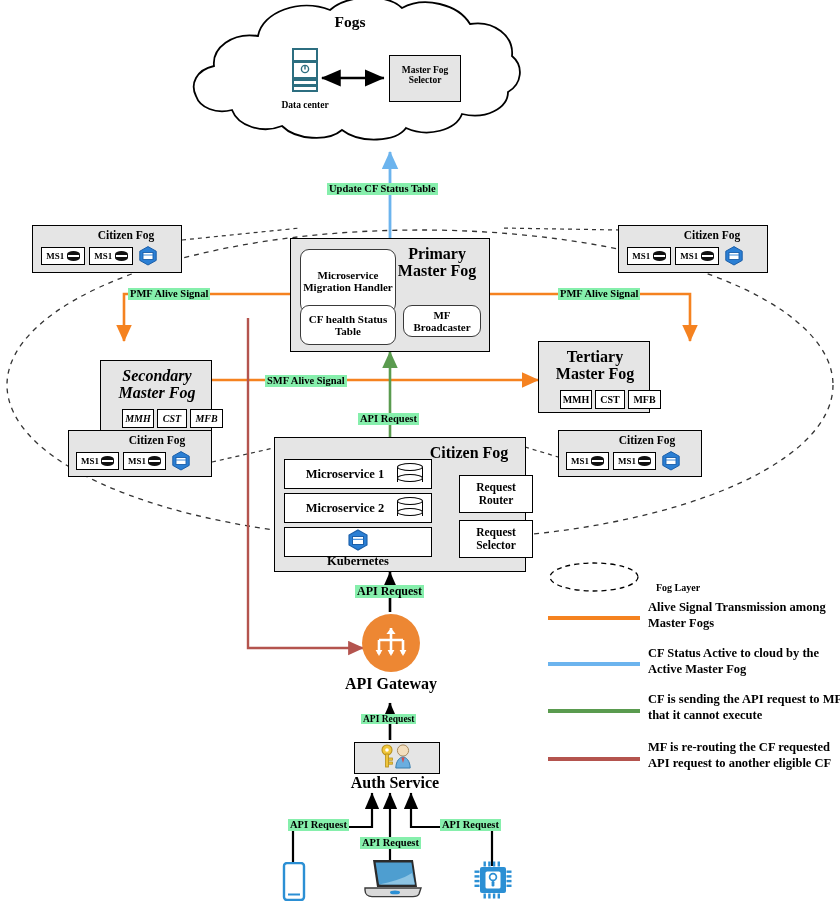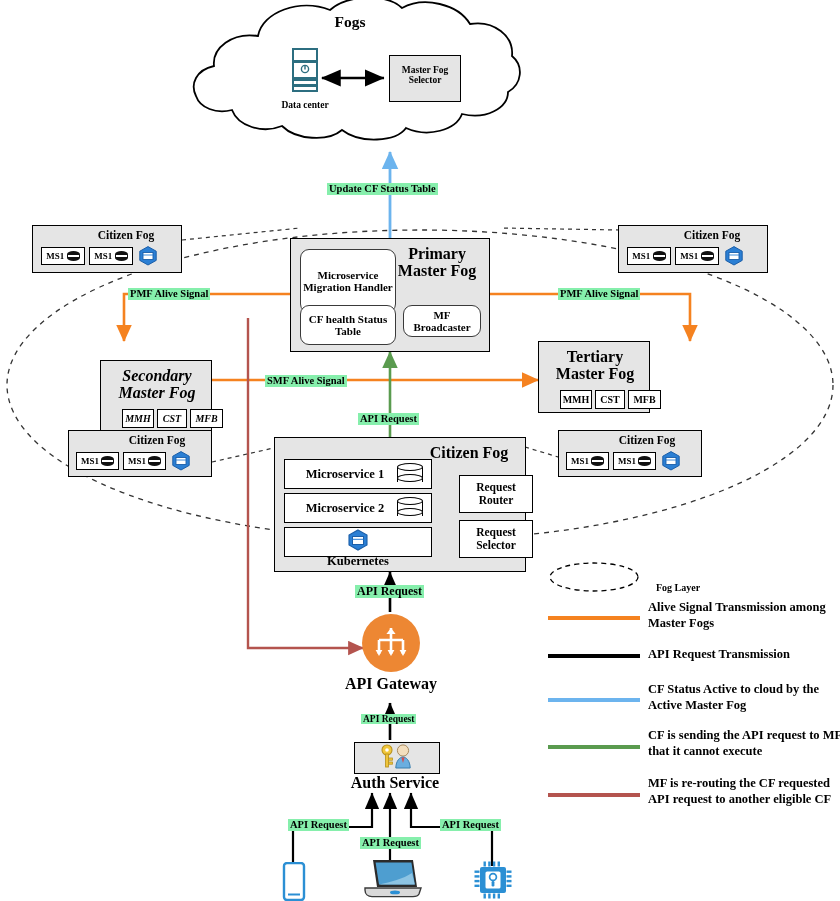--- a/index.html
+++ b/index.html
@@ -505,24 +505,20 @@
         <ellipse cx="46" cy="17" rx="44" ry="14" fill="none" stroke="#000" stroke-width="1.3" stroke-dasharray="5,4"></ellipse>
       </svg>
       <div class="lbl" style="position:absolute; left:108px; top:9px; font-size:10px; text-align:right;margin-top:14px;">Fog Layer</div>
     </div>
 
     <div style="position:relative; height:46px;">
       <div style="position:absolute; left:0; top:18px; width:92px; height:4px; background:#f58220;"></div>
       <div class="lbl" style="position:absolute; left:100px; top:2px; width:190px; font-size:12.5px; text-align:left; line-height:1.25;">Alive Signal Transmission among Master Fogs</div>
     </div>
 
-    <div style="position:relative; height:36px;">
-      <div style="position:absolute; left:0; top:10px; width:92px; height:4px; background:#000;"></div>
-      <div class="lbl" style="position:absolute; left:100px; top:4px; width:190px; font-size:12.5px; text-align:left;">API Request Transmission</div>
-    </div>
 
     <div style="position:relative; height:46px;">
       <div style="position:absolute; left:0; top:18px; width:92px; height:4px; background:#6cb4ee;"></div>
       <div class="lbl" style="position:absolute; left:100px; top:2px; width:190px; font-size:12.5px; text-align:left; line-height:1.25;">CF Status Active to cloud by the Active Master Fog</div>
     </div>
 
     <div style="position:relative; height:48px;">
       <div style="position:absolute; left:0; top:19px; width:92px; height:4px; background:#5a9b4f;"></div>
       <div class="lbl" style="position:absolute; left:100px; top:2px; width:200px; font-size:12.5px; text-align:left; line-height:1.25;">CF is sending the API request to MF that it cannot execute</div>
     </div>

